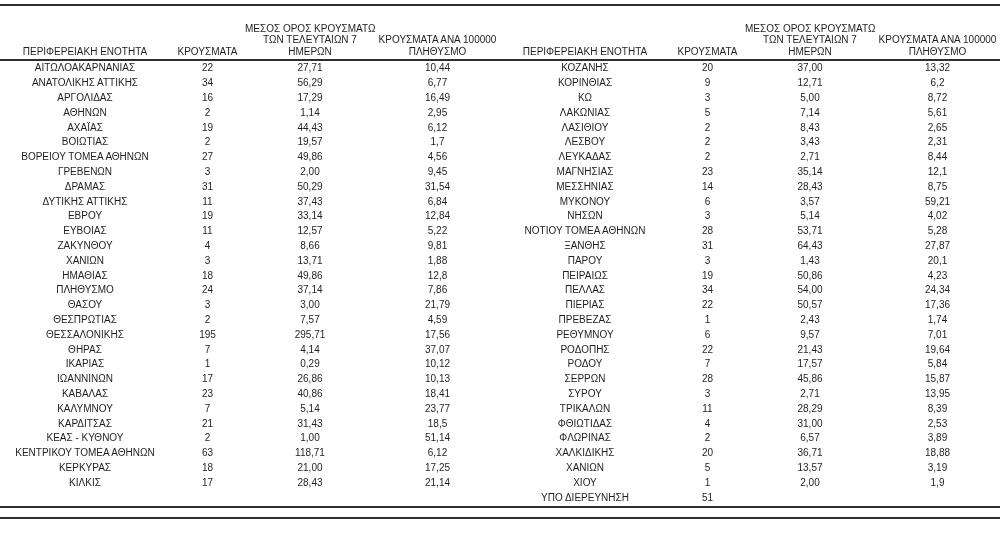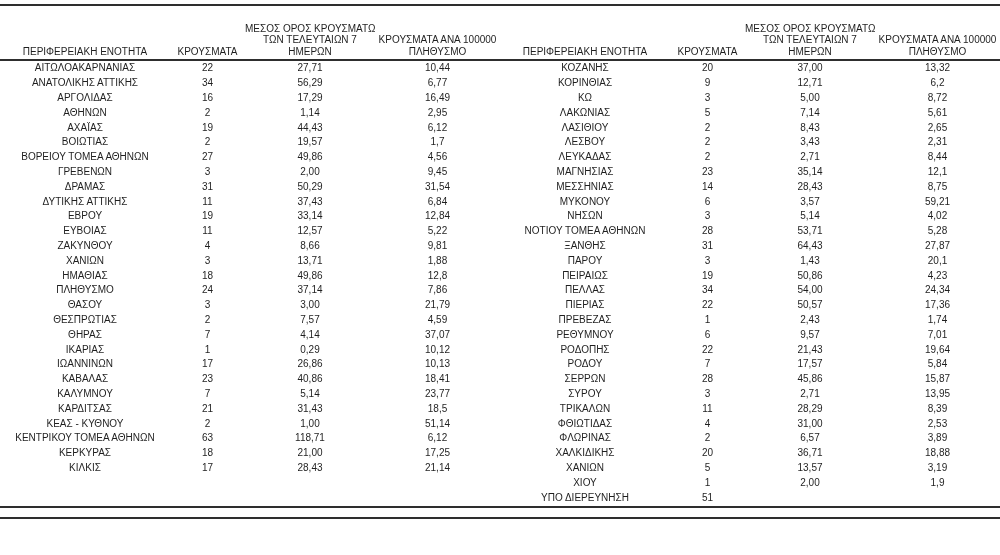--- a/index.html
+++ b/index.html
@@ -192,20 +192,26 @@
             <div class="cell c2">3,00</div>
             <div class="cell c3">21,79</div>
           </div>
           <div class="row">
             <div class="cell c0">ΘΕΣΠΡΩΤΙΑΣ</div>
             <div class="cell c1">2</div>
             <div class="cell c2">7,57</div>
             <div class="cell c3">4,59</div>
           </div>
           <div class="row">
+            <div class="cell c0">ΘΕΣΣΑΛΟΝΙΚΗΣ</div>
+            <div class="cell c1">195</div>
+            <div class="cell c2">295,71</div>
+            <div class="cell c3">17,56</div>
+          </div>
+          <div class="row">
             <div class="cell c0">ΘΗΡΑΣ</div>
             <div class="cell c1">7</div>
             <div class="cell c2">4,14</div>
             <div class="cell c3">37,07</div>
           </div>
           <div class="row">
             <div class="cell c0">ΙΚΑΡΙΑΣ</div>
             <div class="cell c1">1</div>
             <div class="cell c2">0,29</div>
             <div class="cell c3">10,12</div>

